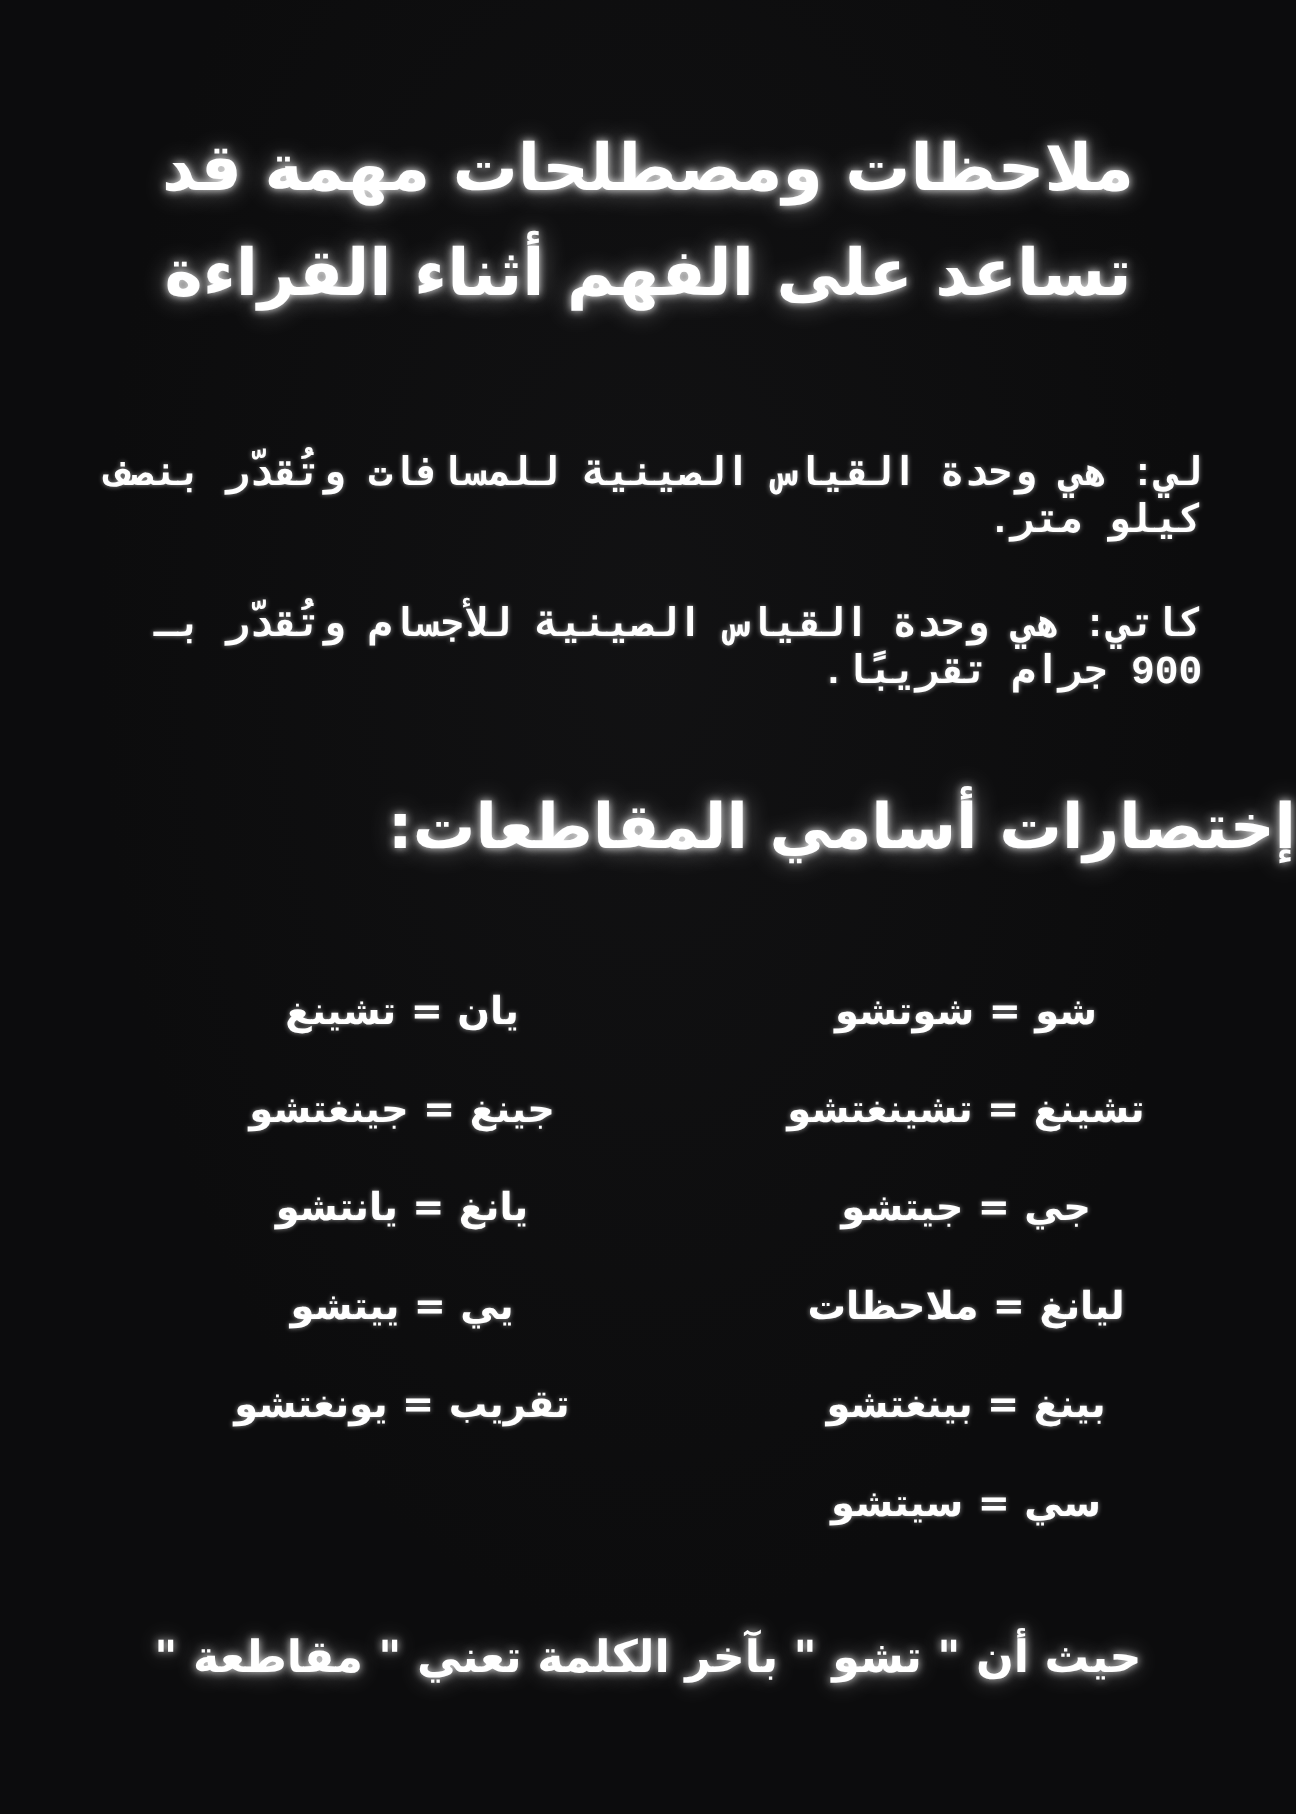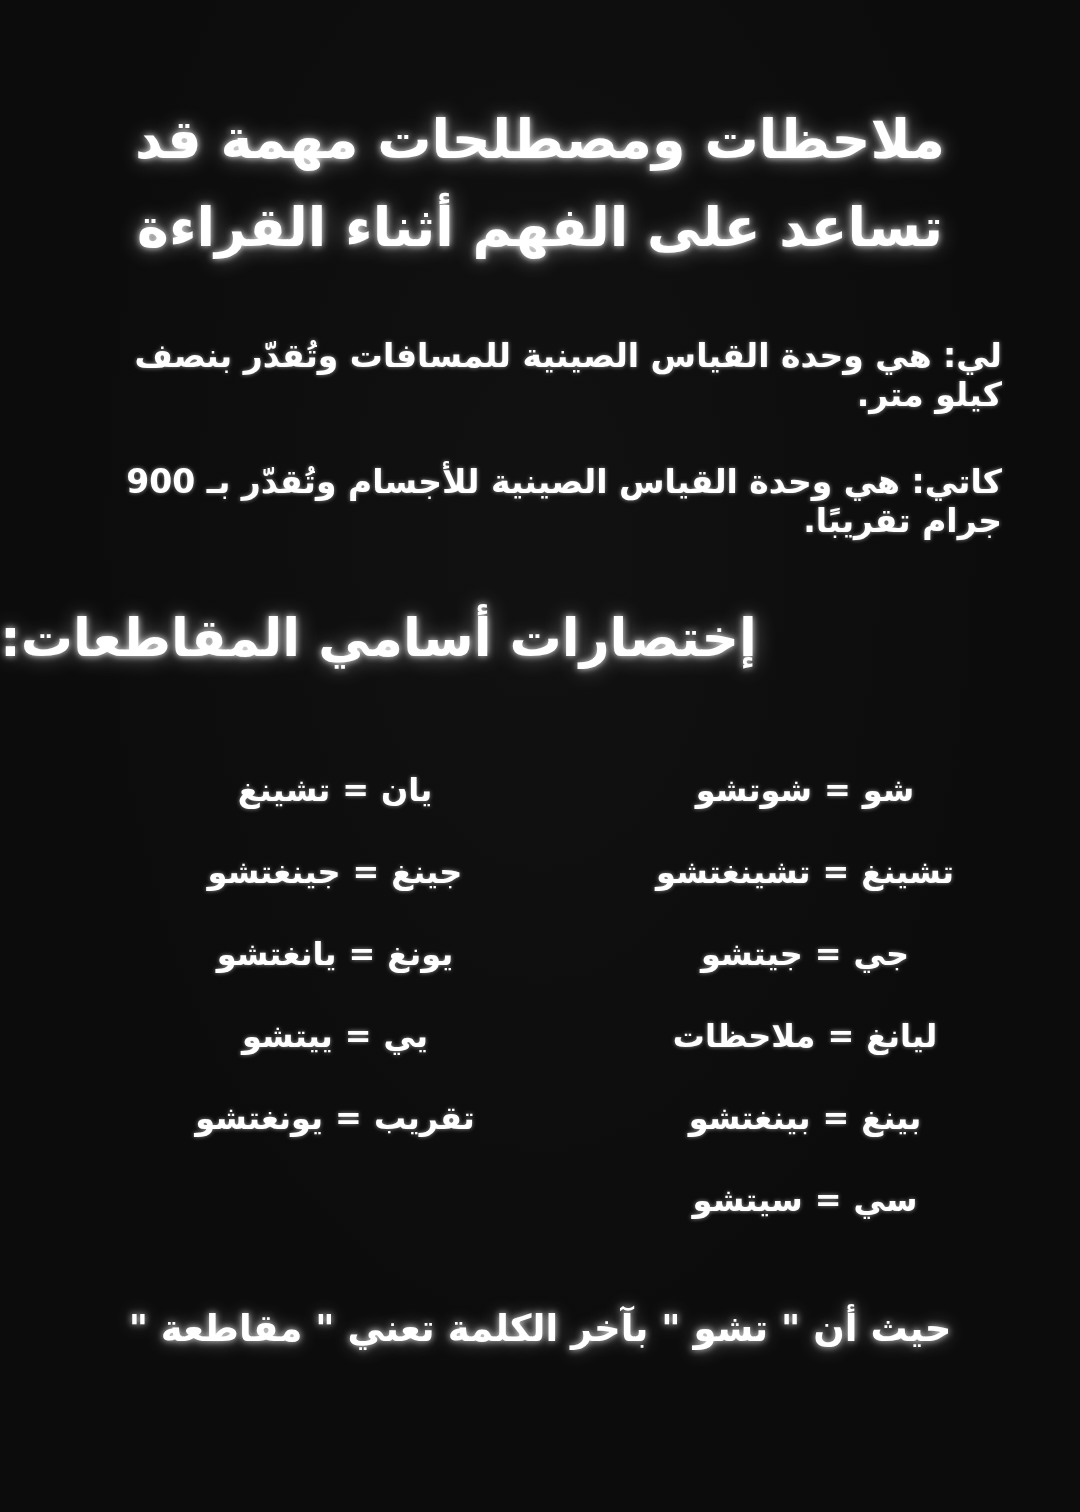--- a/index.html
+++ b/index.html
@@ -26,34 +26,35 @@
   }
   .title {
     margin-top: 96px;
     text-align: center;
     font-size: 54px;
     font-weight: bold;
     line-height: 88px;
     text-shadow: 0 0 7px rgba(255,255,255,0.9), 0 0 22px rgba(255,255,255,0.45);
   }
   .definitions {
-    margin-top: 64px;
+    margin-top: 104px;
     padding: 0 78px 0 60px;
     text-align: right;
     font-size: 33px;
     font-weight: bold;
     text-shadow: 0 0 4px rgba(255,255,255,0.55);
+    font-family: Liberation Mono, monospace;
   }
   .definitions p {
     margin: 0 0 48px 0;
     line-height: 39px;
   }
   .section-heading {
-    margin: 20px 0 0 0;
-    text-align: left;
+    margin: 32px 0 0 0;
+    text-align: right;
     font-size: 52px;
     font-weight: bold;
     text-shadow: 0 0 7px rgba(255,255,255,0.9), 0 0 22px rgba(255,255,255,0.45);
   }
   .pairs {
     margin-top: 104px;
     padding: 0 40px 0 100px;
     display: grid;
     grid-template-columns: 1fr 1fr;
     row-gap: 45px;
@@ -104,21 +105,21 @@
     </div>
     <div class="pair">
       <span>جينغ</span><span class="eq">=</span><span>جينغتشو</span>
     </div>
 
     <div class="pair">
       <span>جي</span><span class="eq">=</span><span>جيتشو</span>
     </div>
 
     <div class="pair">
-      <span>يونغ</span><span class="eq">=</span><span>يانغتشو</span>
+      <span>يانغ</span><span class="eq">=</span><span>يانتشو</span>
     </div>
     <div class="pair">
       <span>ليانغ</span><span class="eq">=</span><span>ملاحظات</span>
     </div>
 
     <div class="pair">
       <span>يي</span><span class="eq">=</span><span>ييتشو</span>
     </div>
     <div class="pair">
       <span>بينغ</span><span class="eq">=</span><span>بينغتشو</span>

